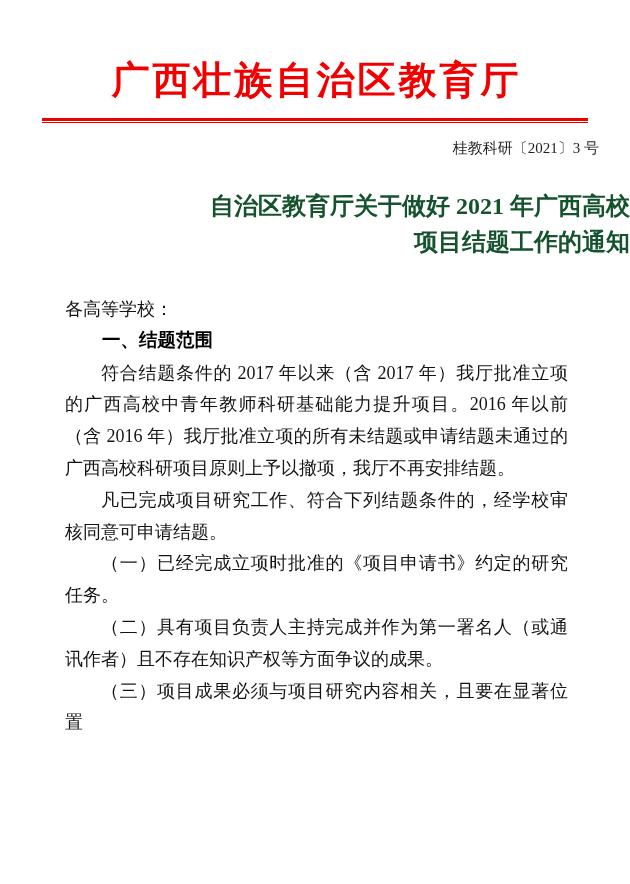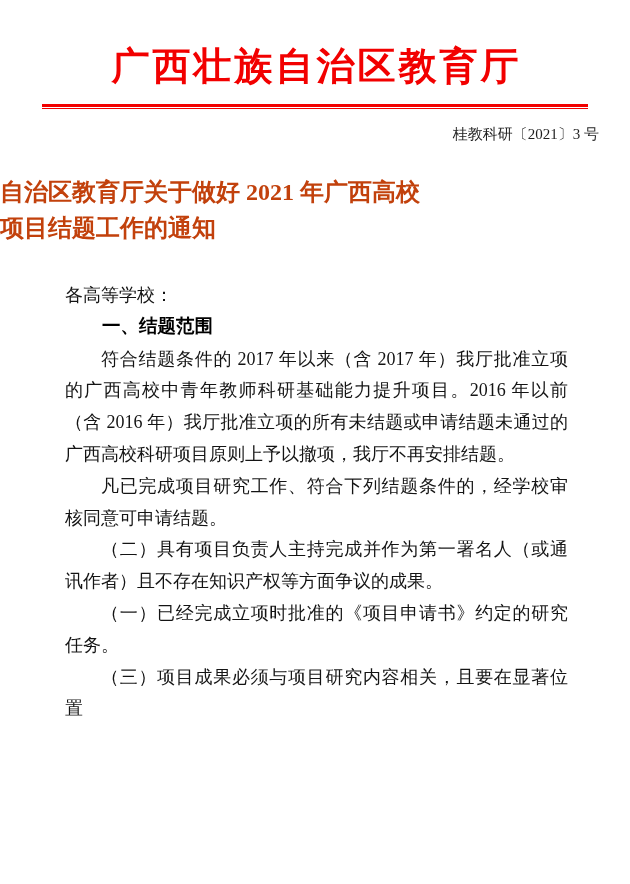--- a/index.html
+++ b/index.html
@@ -9,21 +9,21 @@
   * { box-sizing: border-box; }
   html, body {
     margin: 0;
     padding: 0;
     background: #ffffff;
   }
   .page {
     position: relative;
     width: 630px;
     height: 787px;
-    margin: 0 auto;
+    margin: 14px auto;
     background: #ffffff;
     overflow: hidden;
     font-family: "Liberation Serif", serif;
     color: var(--ink);
   }
   
   .agency {
     padding-top: 42px;
     text-align: center;
     color: var(--red);
@@ -43,25 +43,25 @@
     margin-top: 13px;
     text-align: right;
     padding-right: 31px;
     font-size: 15px;
     line-height: 24px;
     color: #1f1f1f;
   }
 
   .doc-title {
     margin-top: 28px;
-    text-align: left;
+    text-align: right;
     font-size: 24px;
     font-weight: bold;
     line-height: 36px;
-    color: #c2410c;
+    color: #14532d;
   }
 
   .body-text {
     margin: 34px 62px 0 65px;
     font-size: 18px;
     line-height: 31.8px;
     text-align: justify;
     color: #141414;
   }
   .body-text p { margin: 0; padding: 0; }
@@ -103,23 +103,23 @@
     <p class="salutation">各高等学校：</p>
 
 
     <p class="section-heading">一、结题范围</p>
 
     <p class="indent">符合结题条件的 2017 年以来（含 2017 年）我厅批准立项的广西高校中青年教师科研基础能力提升项目。2016 年以前（含 2016 年）我厅批准立项的所有未结题或申请结题未通过的广西高校科研项目原则上予以撤项，我厅不再安排结题。</p>
 
 
     <p class="indent">凡已完成项目研究工作、符合下列结题条件的，经学校审核同意可申请结题。</p>
 
+    <p class="indent">（一）已经完成立项时批准的《项目申请书》约定的研究任务。</p>
+
     <p class="indent">（二）具有项目负责人主持完成并作为第一署名人（或通讯作者）且不存在知识产权等方面争议的成果。</p>
-
-    <p class="indent">（一）已经完成立项时批准的《项目申请书》约定的研究任务。</p>
 
     <p class="indent">（三）项目成果必须与项目研究内容相关，且要在显著位置</p>
   </div>
 
   <div class="rule-footer">
     <div class="thin"></div>
     <div class="thick"></div>
   </div>
 
 </div>

